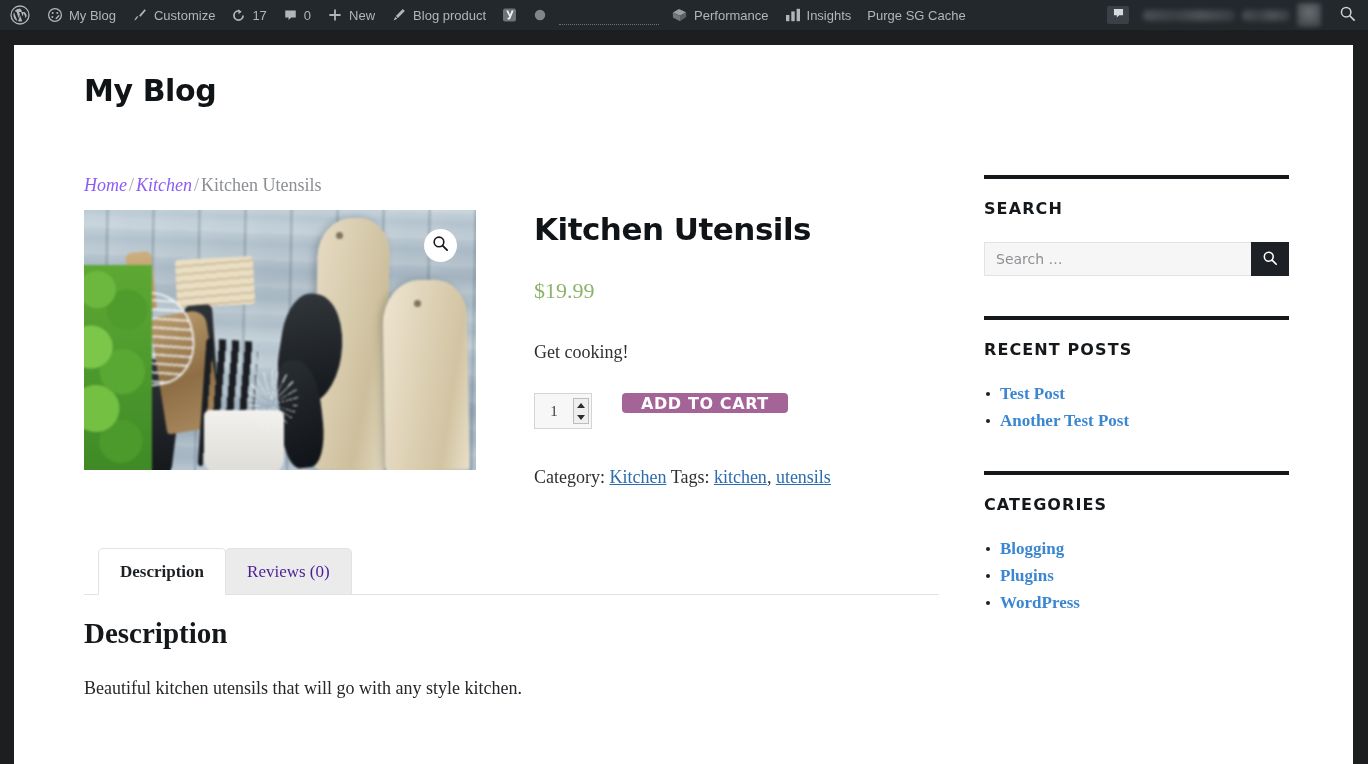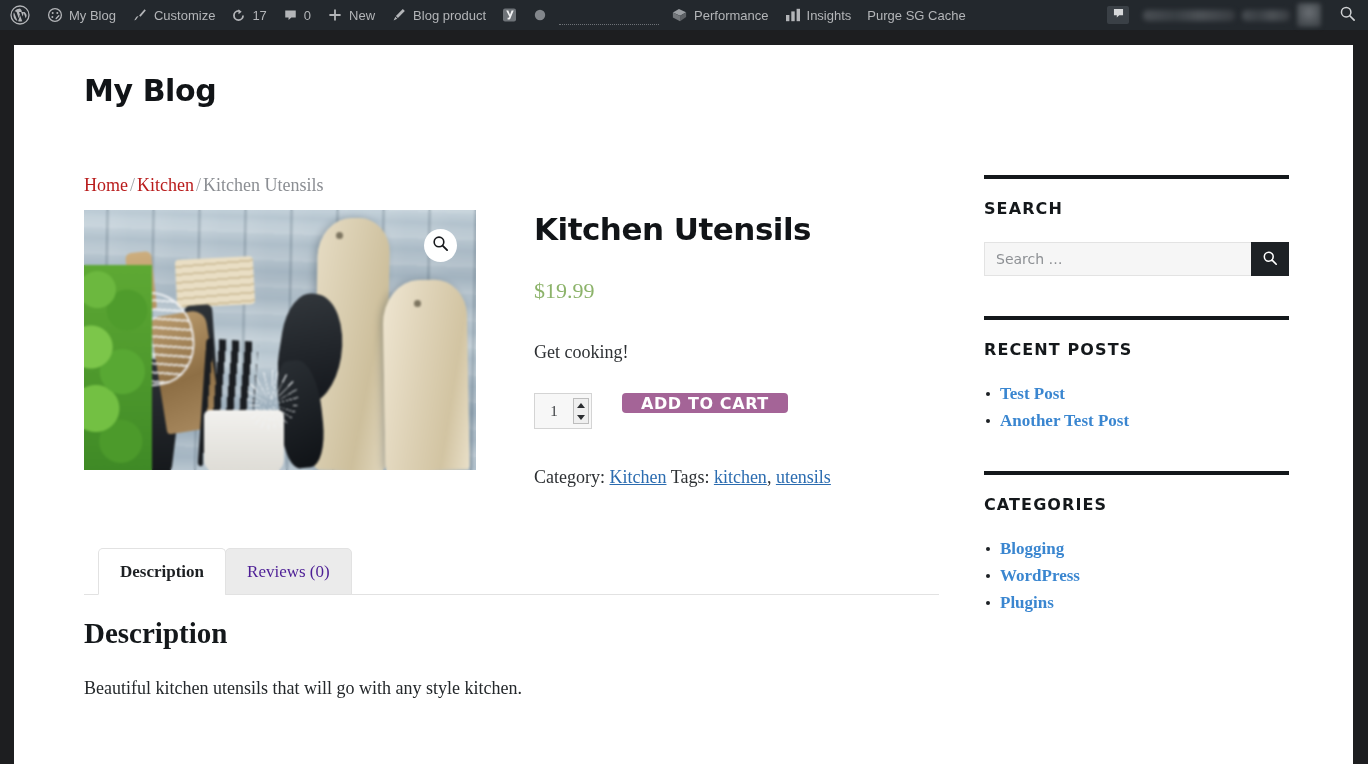--- a/index.html
+++ b/index.html
@@ -92,21 +92,21 @@
   #sidebar { width: 305px; flex: 0 0 305px; margin-left: 45px; }
 
   
   #breadcrumb {
     font-family: "Liberation Serif", serif;
     font-size: 18px;
     color: #8b8e93;
     margin-bottom: 14px;
   }
   #breadcrumb .sep { color: #a3a6aa; margin: 0 2px; }
-  #breadcrumb a { color: #b91c1c; text-decoration: none; }
+  #breadcrumb a { color: #8b5cf6; text-decoration: none; font-style: italic; }
 
   
   #product { display: flex; align-items: flex-start; }
   #gallery {
     position: relative;
     width: 392px; flex: 0 0 392px;
     height: 260px;
   }
   #prodimg {
     position: relative;
@@ -663,20 +663,20 @@
           <ul>
             <li><a href="#">Test Post</a></li>
             <li><a href="#">Another Test Post</a></li>
           </ul>
         </section>
 
         <section class="widget">
           <h2 class="widget-title">Categories</h2>
           <ul>
             <li><a href="#">Blogging</a></li>
+            <li><a href="#">Plugins</a></li>
             <li><a href="#">WordPress</a></li>
-            <li><a href="#">Plugins</a></li>
           </ul>
         </section>
       </aside>
     </div>
   </div>
 </div>
 
 </body></html>

